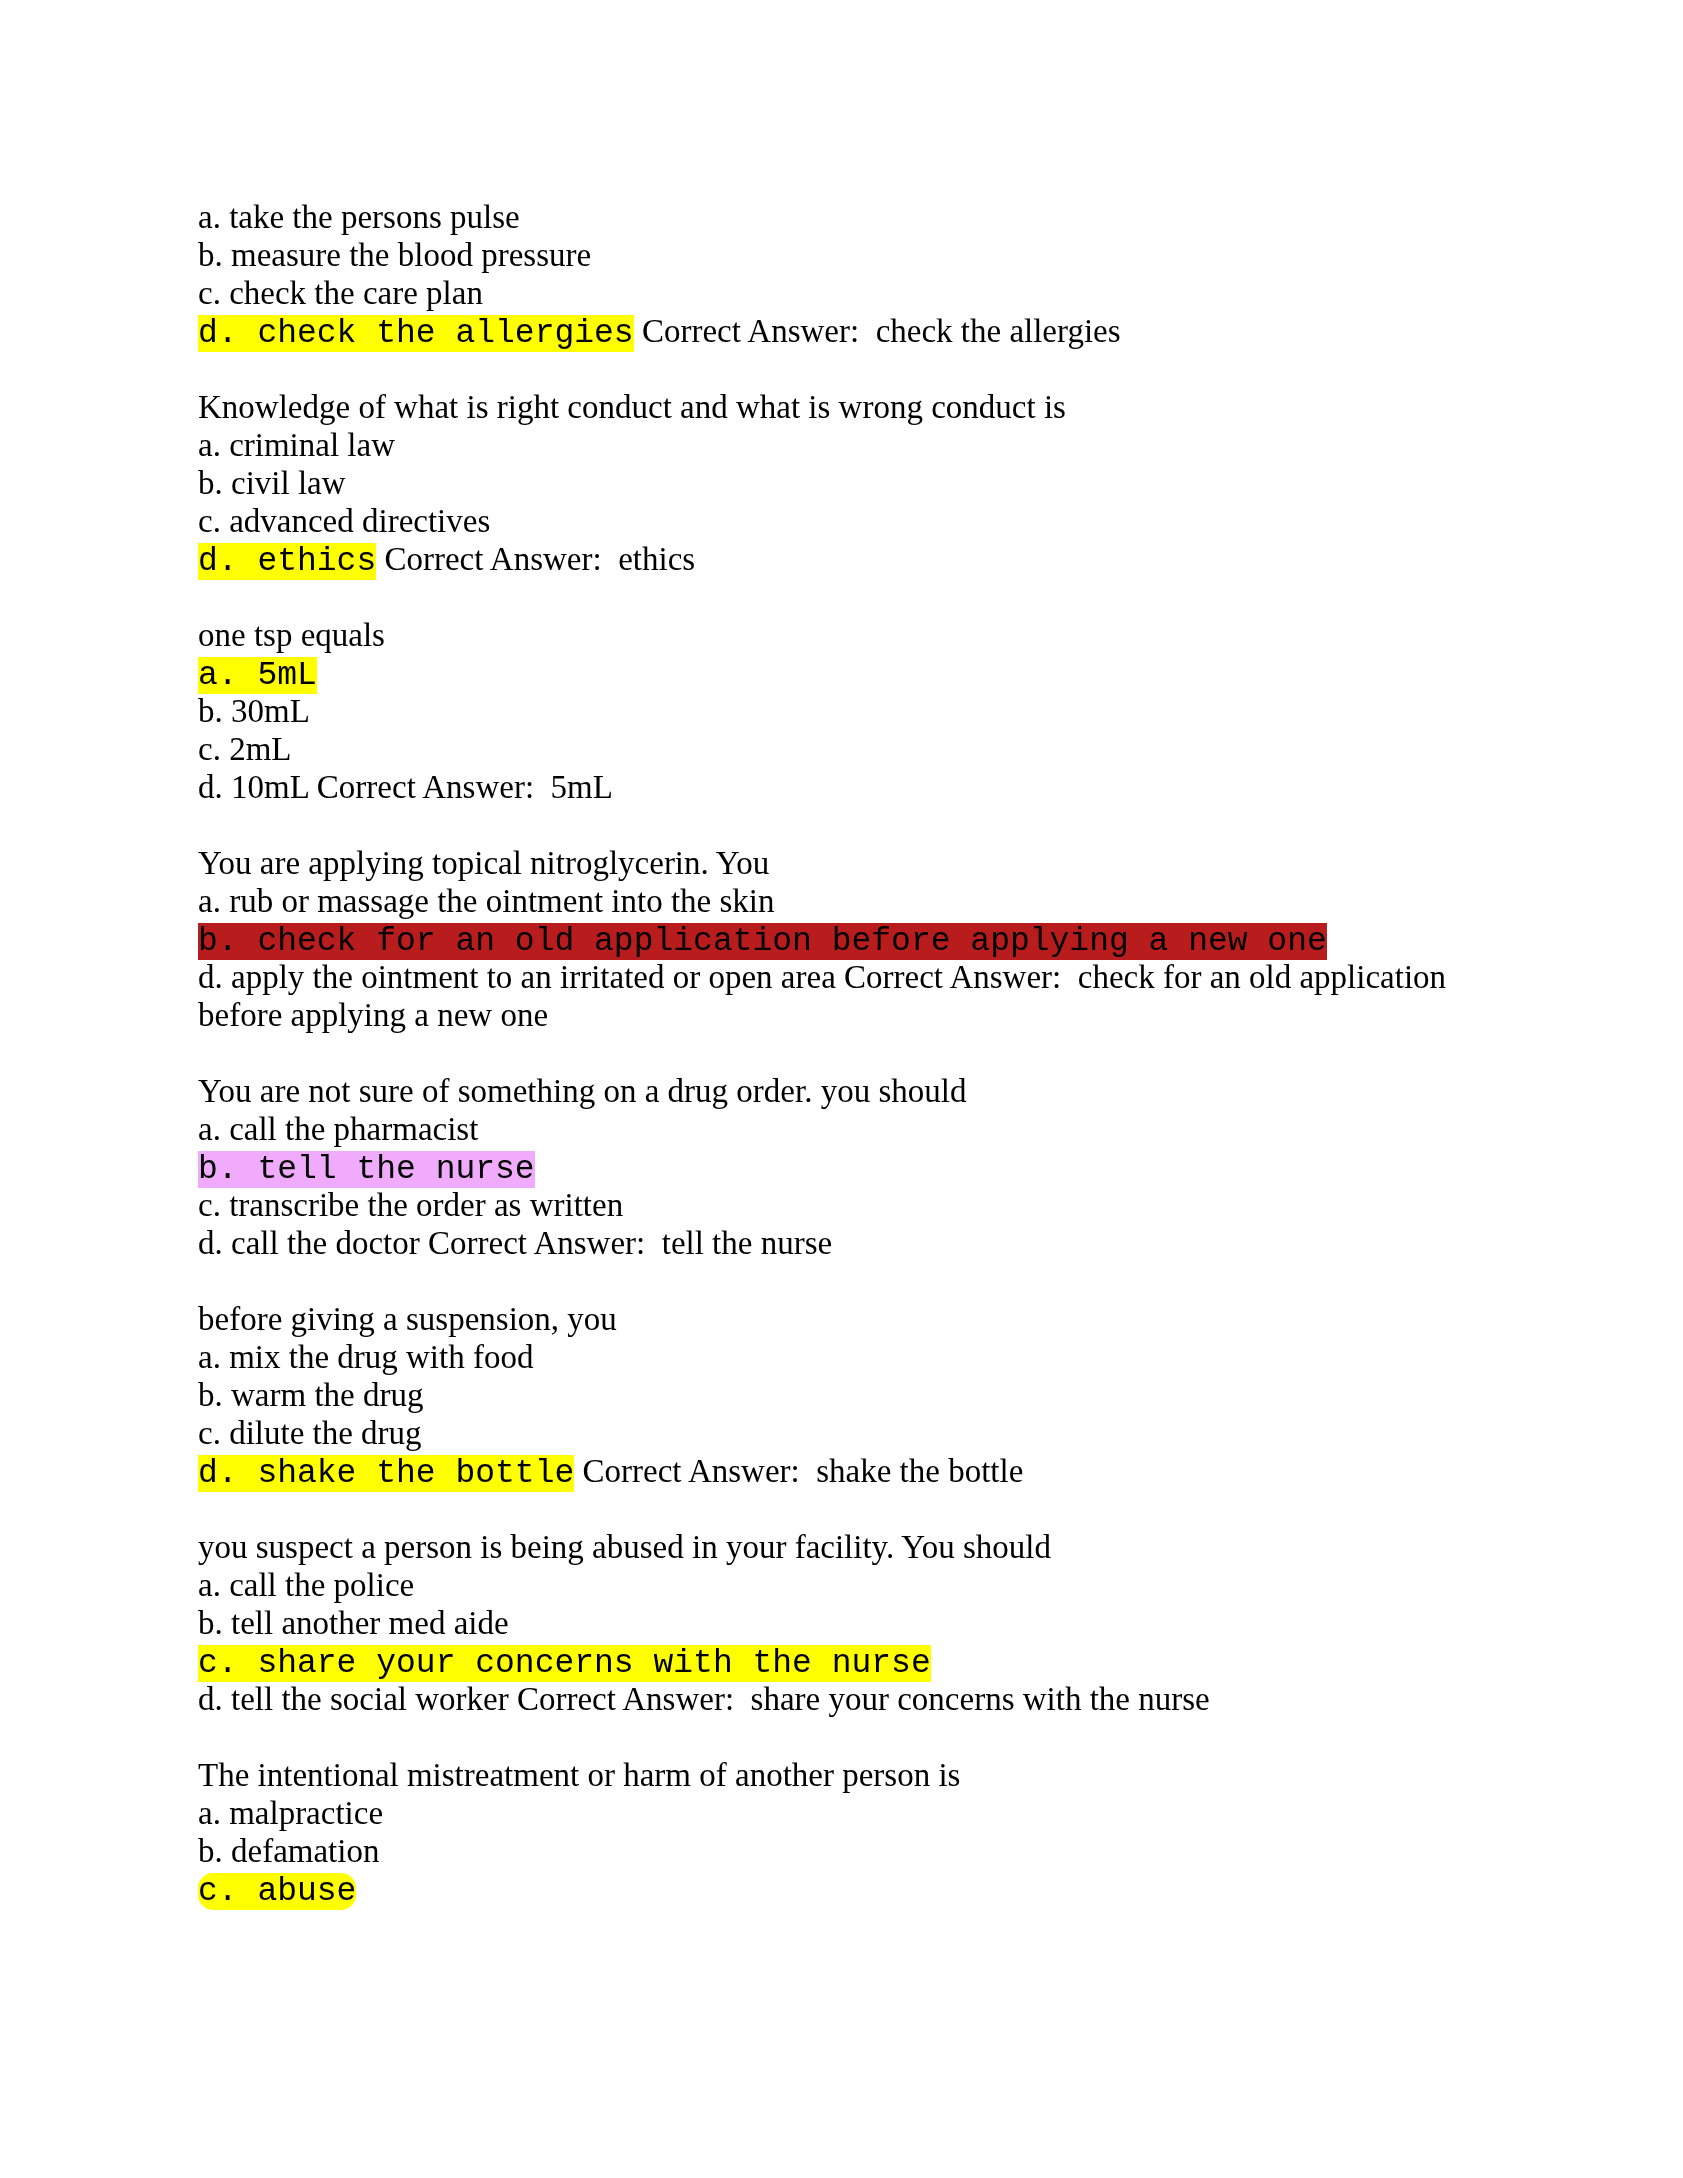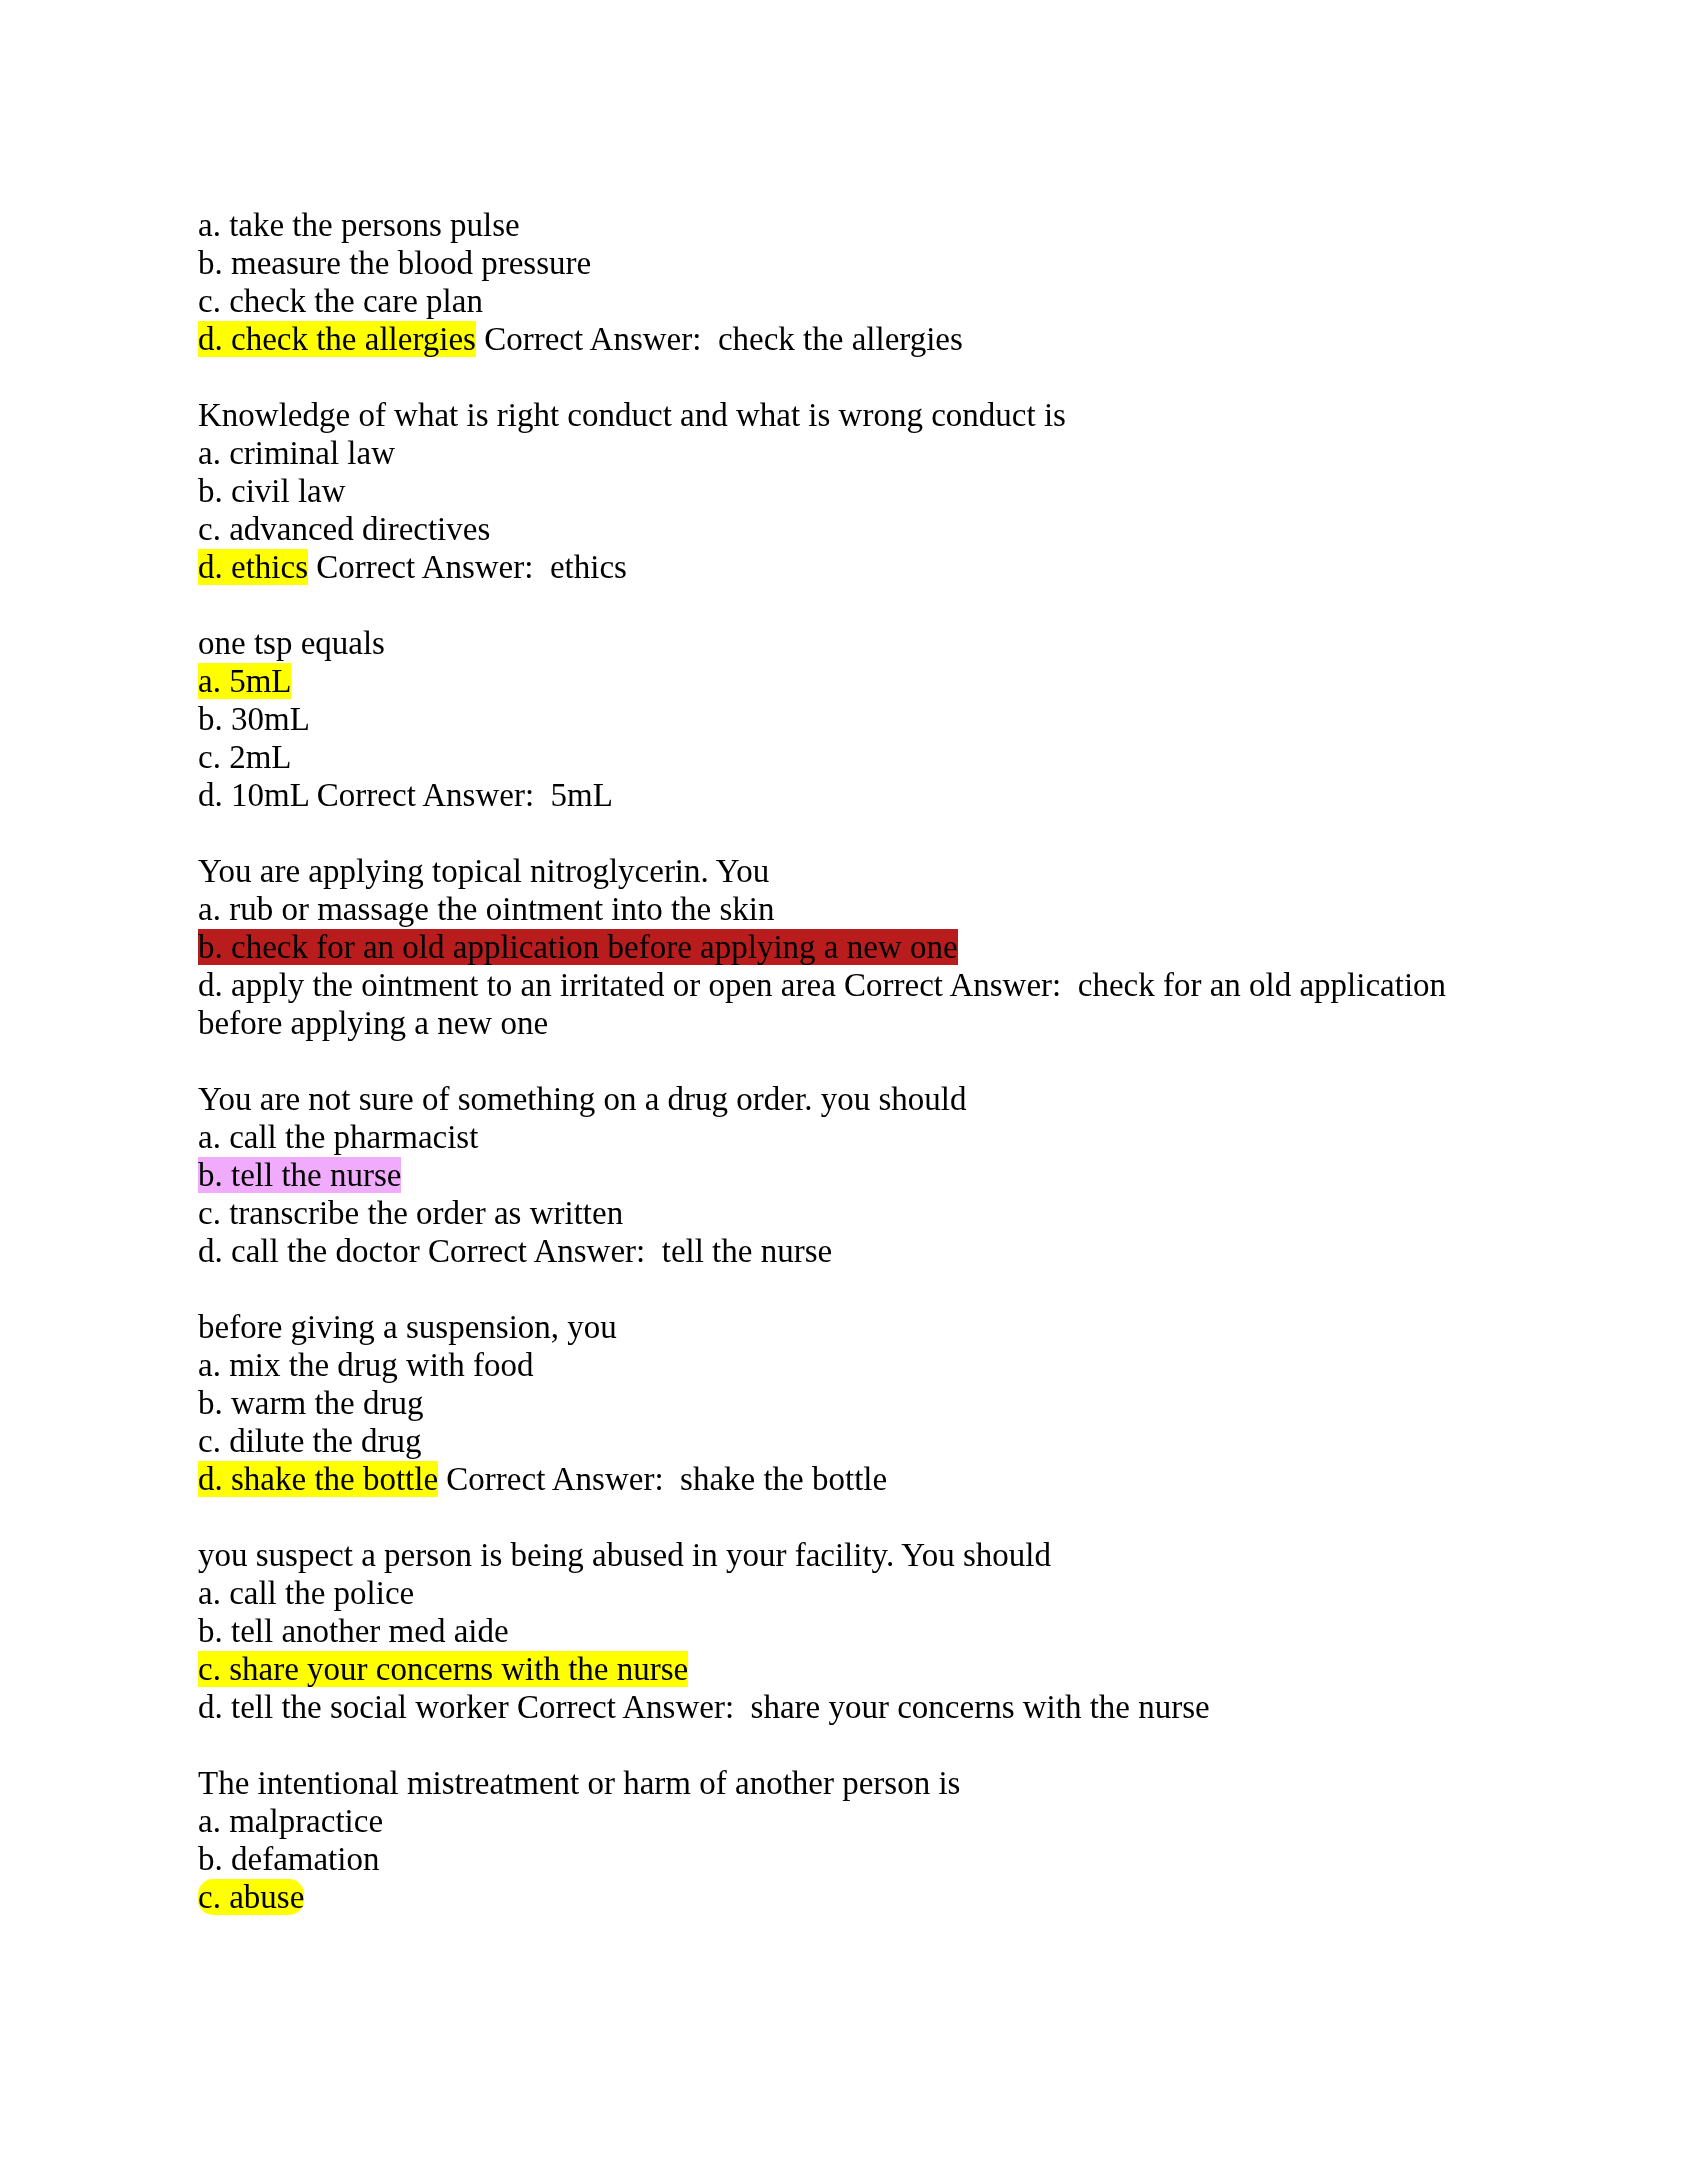--- a/index.html
+++ b/index.html
@@ -11,34 +11,35 @@
       width: 1683px;
       height: 2178px;
       position: relative;
       overflow: hidden;
       font-family: "Liberation Serif", "DejaVu Serif", serif;
       color: #000000;
     }
     .page {
       position: absolute;
       left: 198px;
-      top: 206px;
+      top: 198px;
       width: 1287px;
     }
     .line {
       height: 38px;
       line-height: 38px;
       font-size: 33px;
       white-space: nowrap;
     }
     .blank {
       height: 38px;
     }
     .hl {
       background: #ffff00;
+      font-family: Liberation Mono, monospace;
     }
     .question-block { margin: 0; padding: 0; }
   </style>
 </head>
 <body>
 
 <div class="page">
 
   <div class="question-block">
     <div class="line"><span>a. take the persons pulse</span></div>

